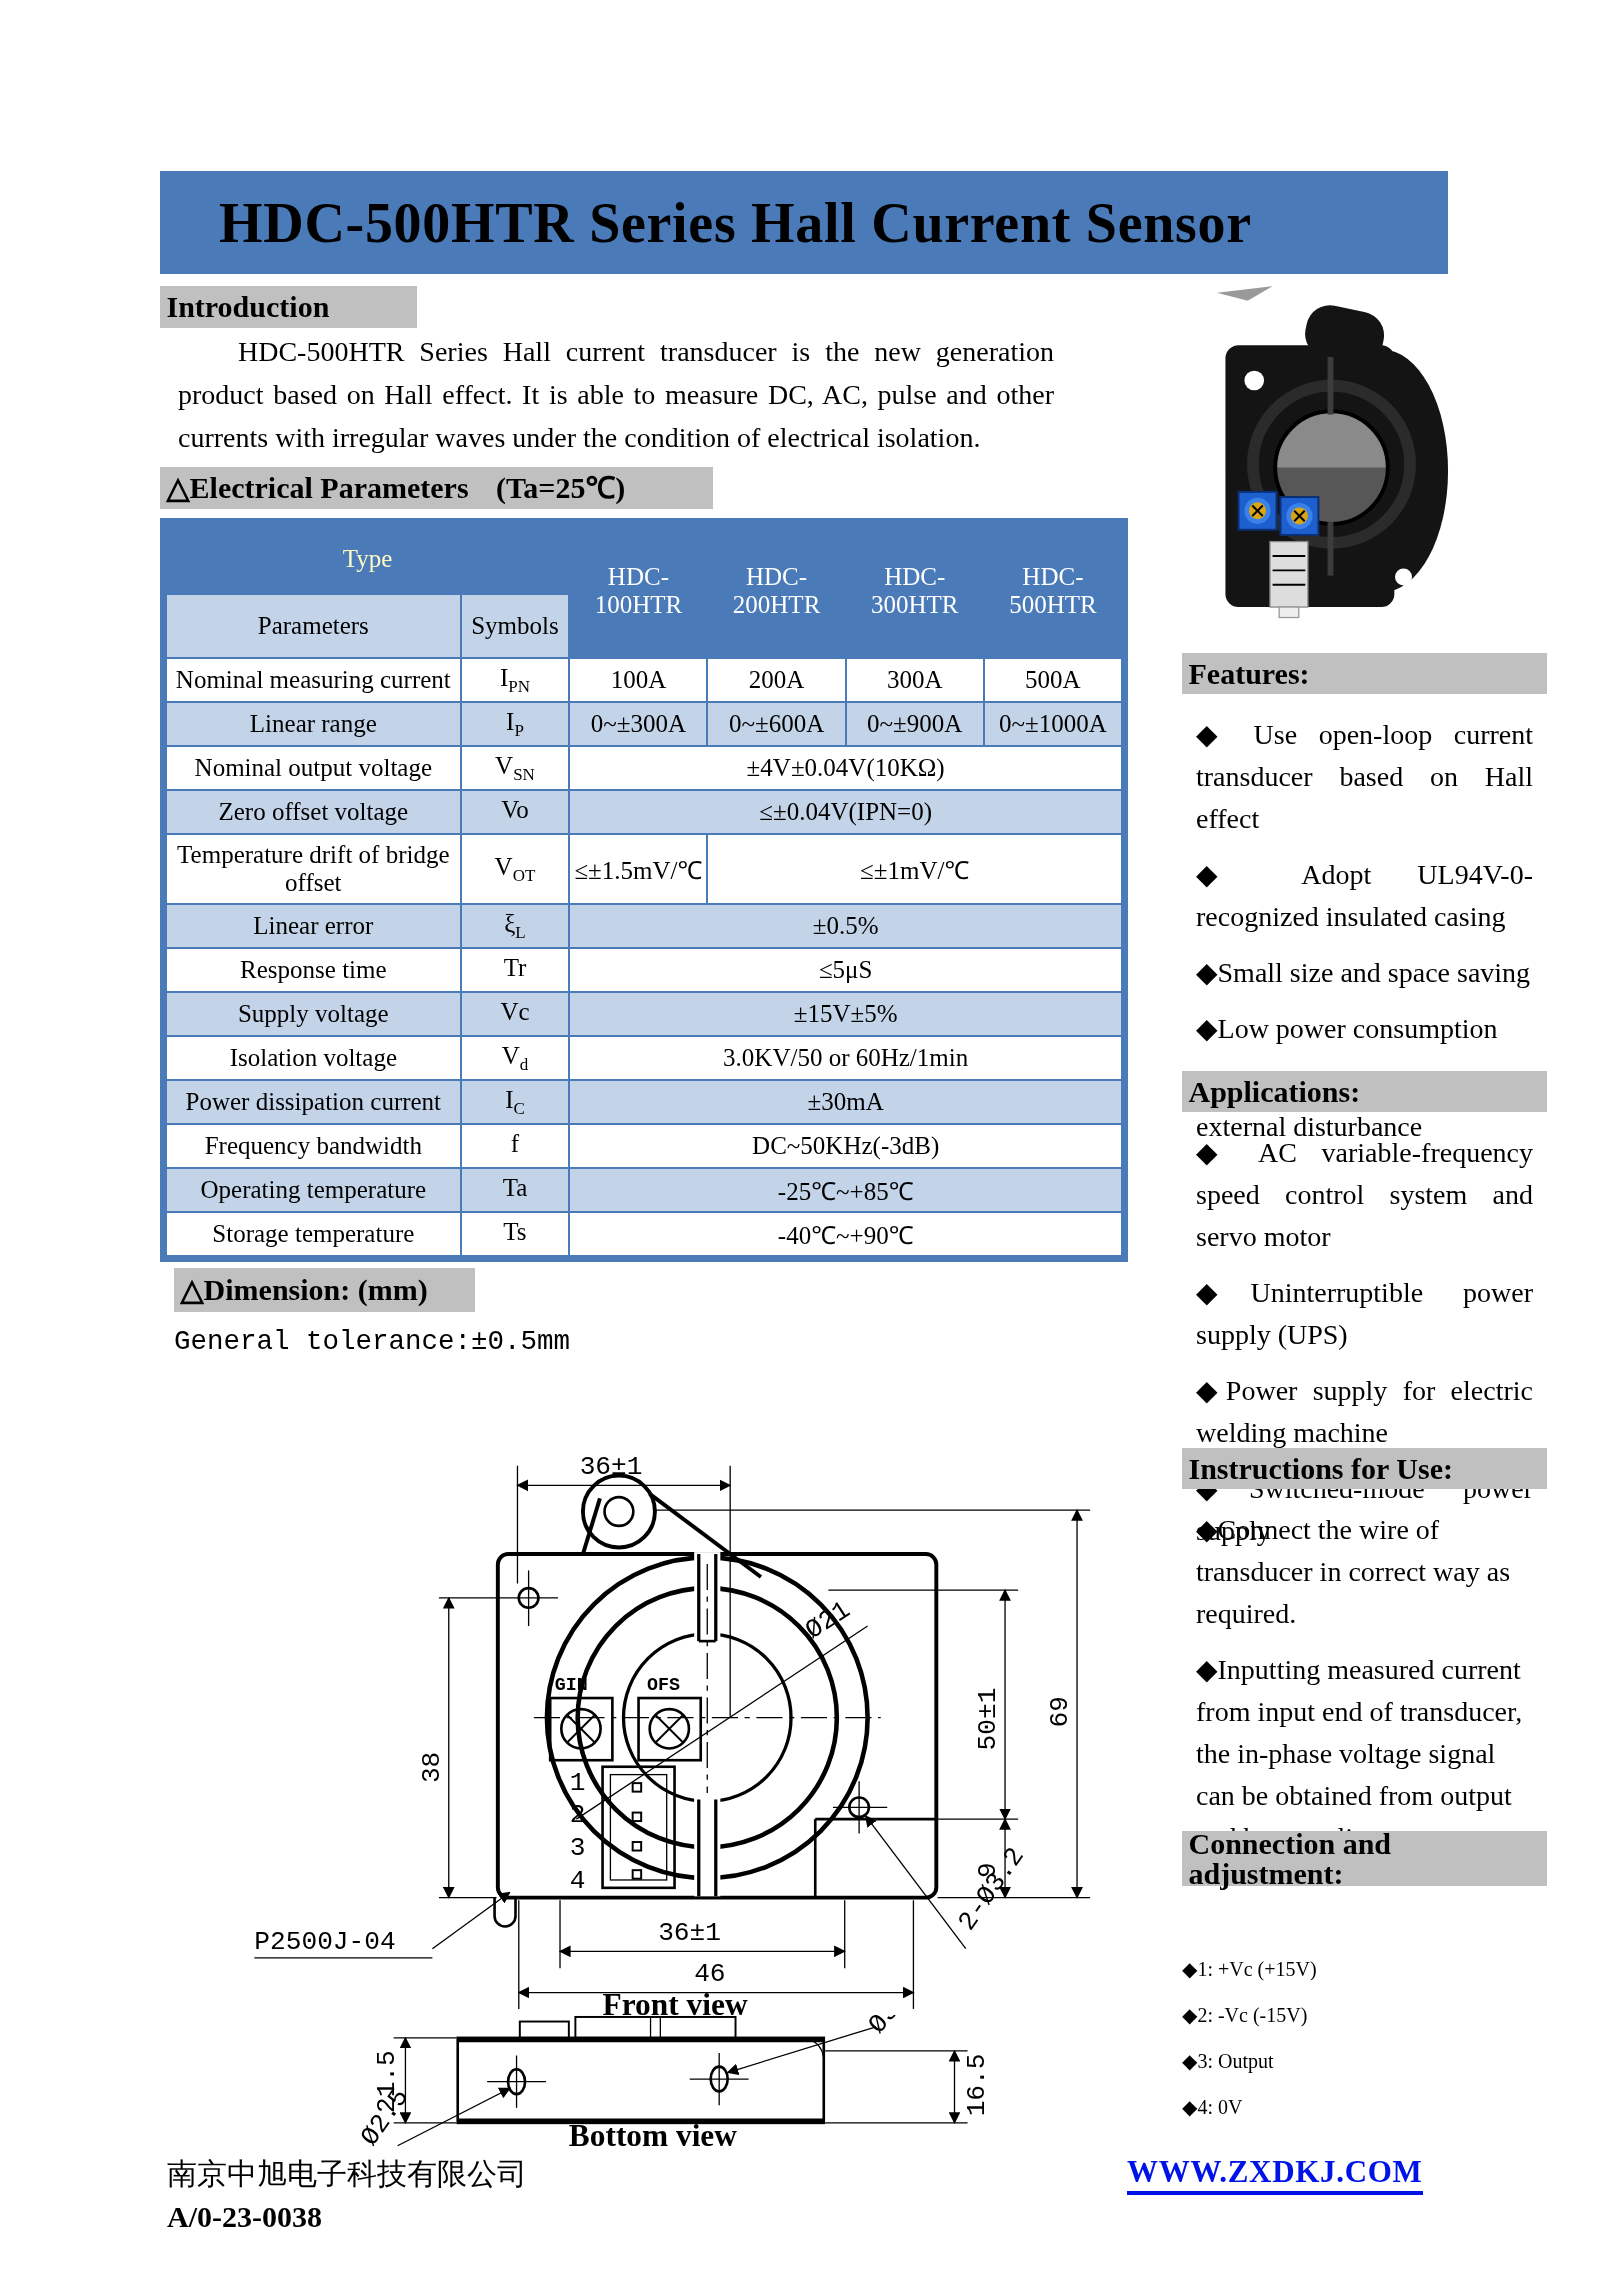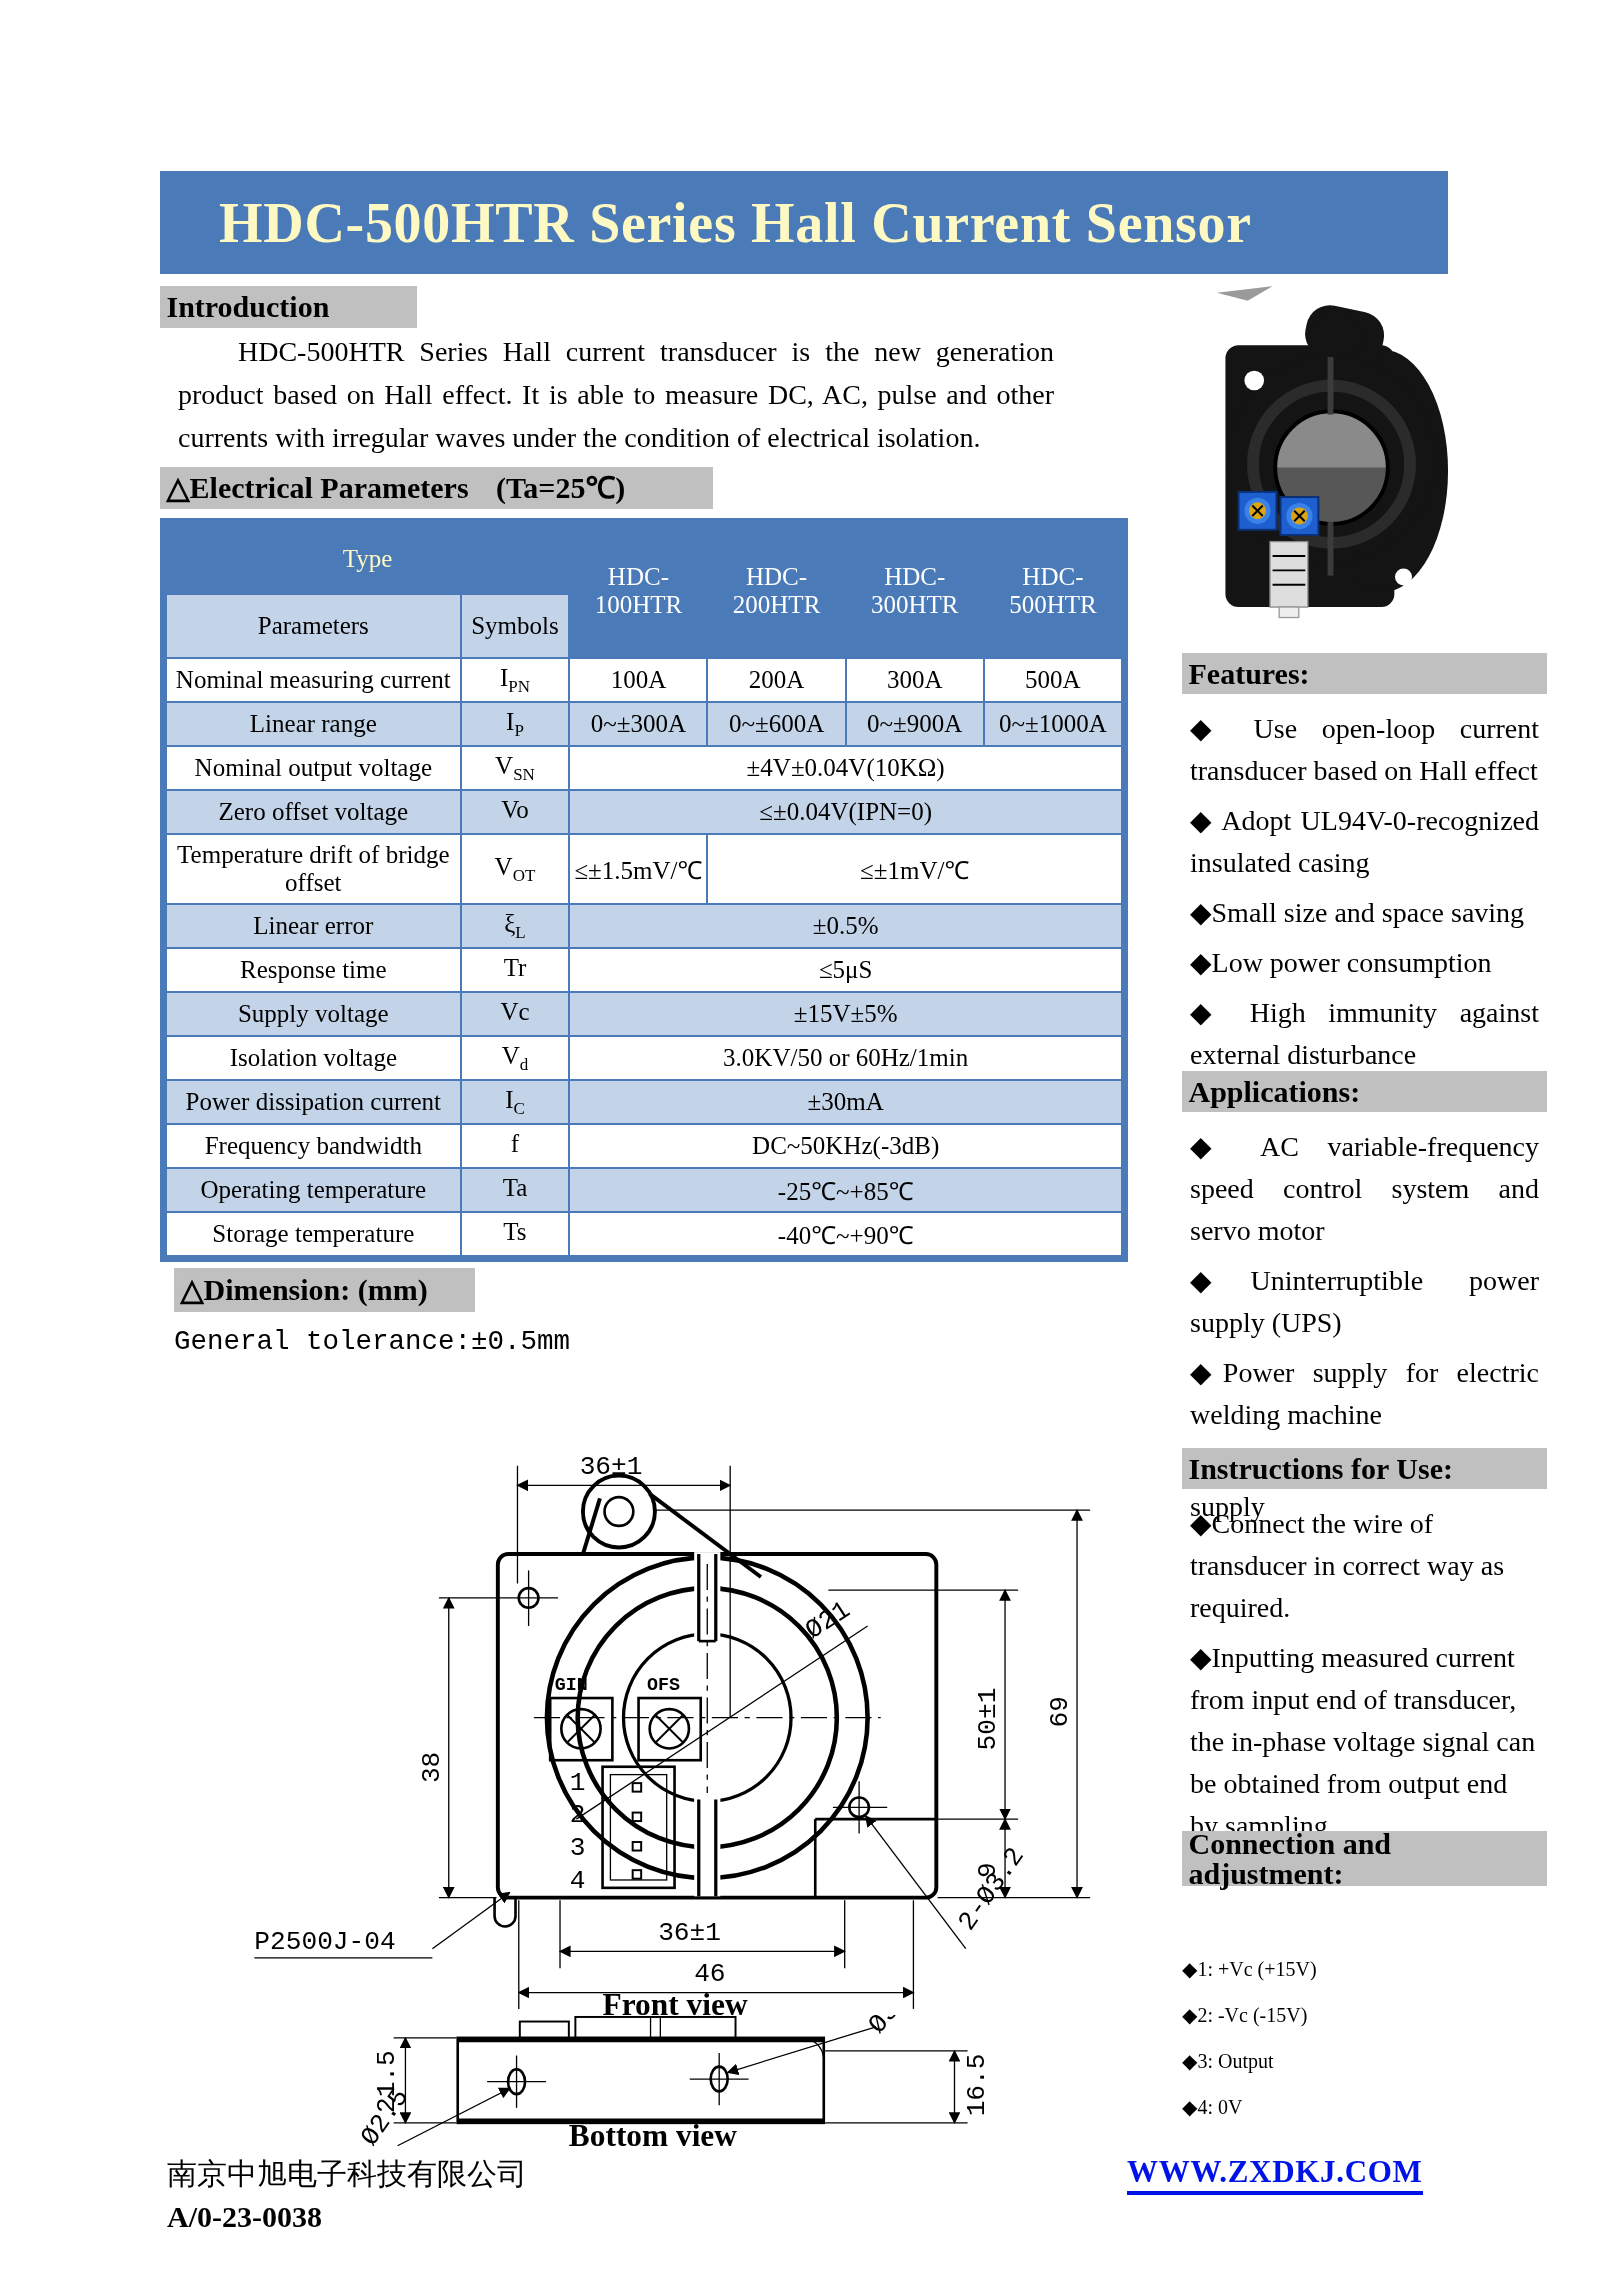--- a/index.html
+++ b/index.html
@@ -4,27 +4,27 @@
 <style>
   html,body{margin:0;padding:0;background:#fff;}
   .page{position:relative;width:1623px;height:2295px;background:#ffffff;
         font-family:"Liberation Serif",serif;color:#000;overflow:hidden;}
   .abs{position:absolute;}
   
   .band{background:#c0c0c0;font-weight:bold;font-size:30px;line-height:1;
         display:flex;align-items:center;padding-left:6.5px;box-sizing:border-box;}
   
   .banner{background:#4a7ab8;display:flex;align-items:center;}
-  .banner .title{font-size:56px;font-weight:bold;color:#fef9c3;padding-left:59px;letter-spacing:0.7px;}
+  .banner .title{font-size:56px;font-weight:bold;color:#000000;padding-left:59px;letter-spacing:0.7px;}
   
   .para{font-size:28px;line-height:43px;text-align:justify;}
   .para.indent{text-indent:60px;}
   
   .sidelist{font-size:28px;line-height:42px;text-align:justify;}
-  .sidelist .li{margin:8px;}
+  .sidelist .li{margin:14px;}
   .connlist{font-size:20px;line-height:46px;margin-top:48px;}
   
   table.spec{border-collapse:separate;border-spacing:2.6px;background:#4a7ab8;
              border:5.2px solid #4a7ab8;table-layout:fixed;width:968px;box-sizing:border-box;}
   table.spec td{font-size:25px;text-align:center;vertical-align:middle;padding:1.3px 3.9px;
                 overflow:hidden;box-sizing:border-box;}
   td.hblue{background:#4a7ab8;color:#fef9c3;font-size:26px;}
   td.model{background:#4a7ab8;color:#ffffff;font-size:23.6px;padding:0;}
   td.lab{background:#c3d3e8;font-size:26px;}
   td.param{text-align:left;padding-left:7.9px;margin-top:12px;}

